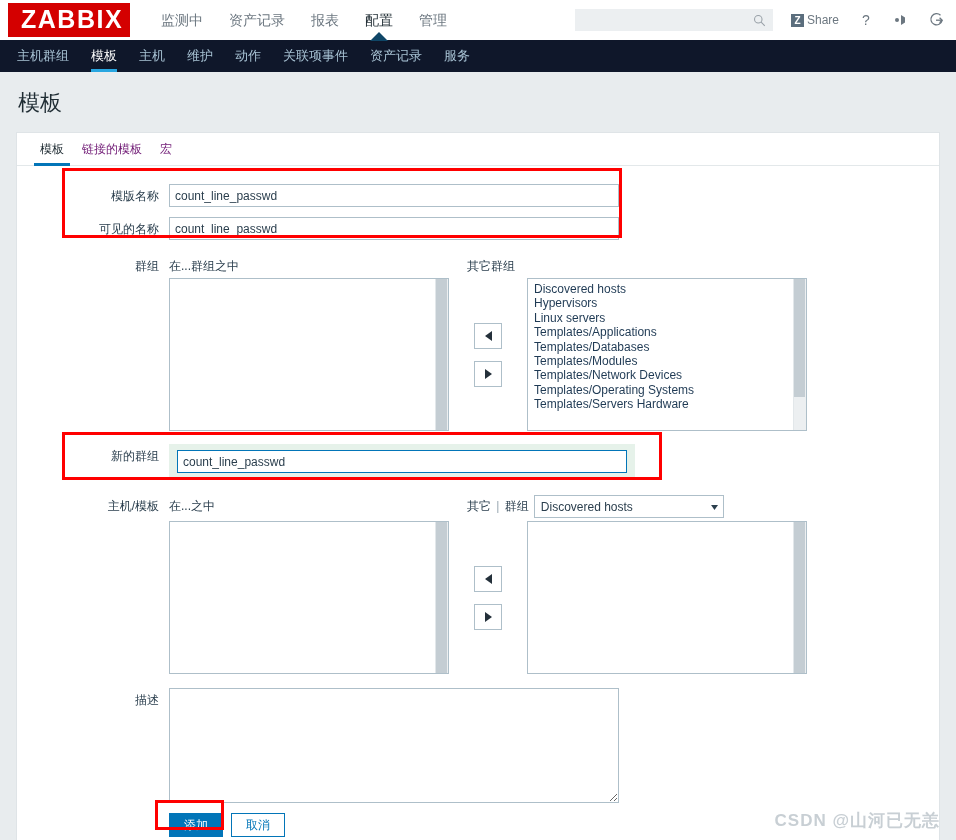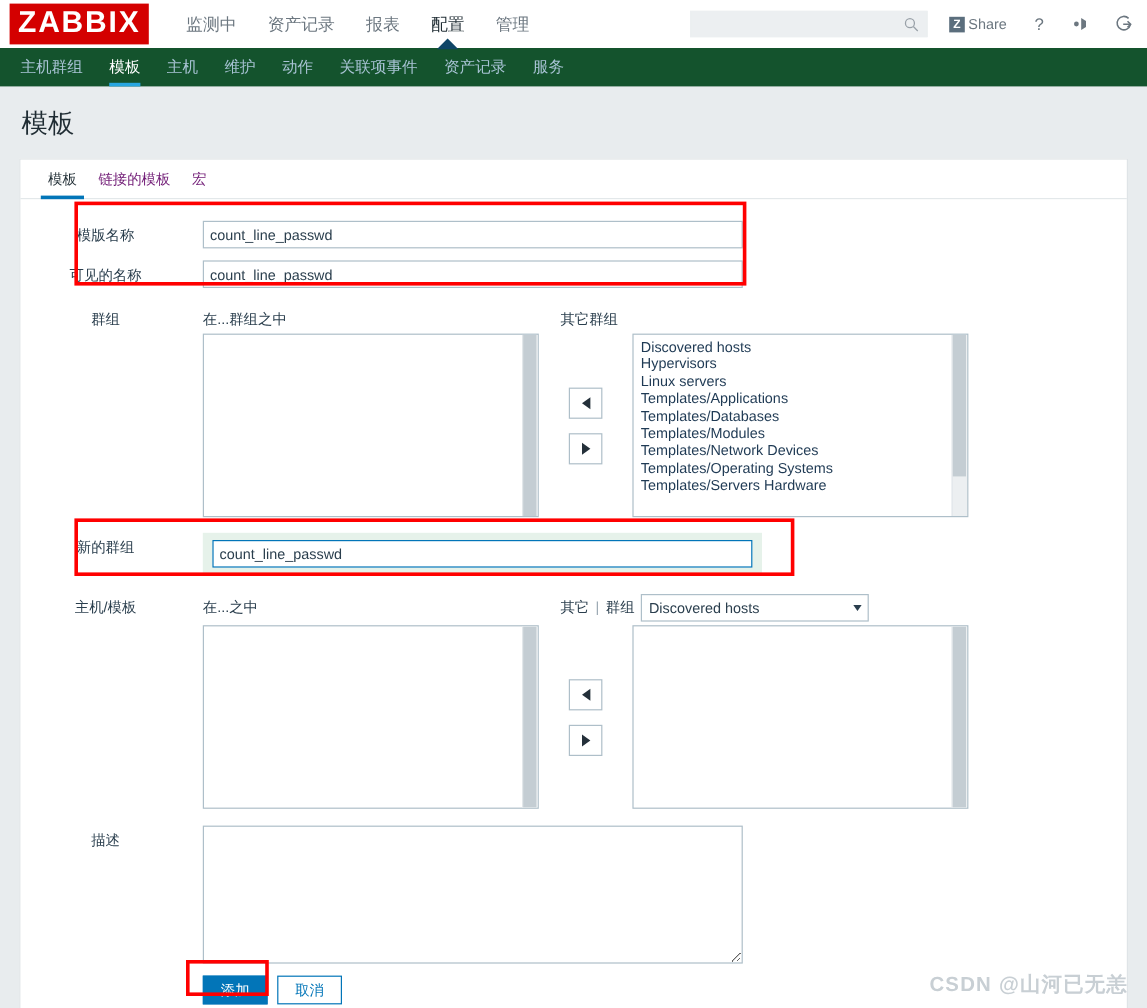--- a/index.html
+++ b/index.html
@@ -22,21 +22,21 @@
     align-items: center;
     padding: 0 0 0 0;
   }
   .logo {
     background: #d40000;
     color: #ffffff;
     font-size: 25px;
     font-weight: bold;
     letter-spacing: 1.5px;
     line-height: 1;
-    padding: 4px 7px 5px 7px;
+    padding: 4px 7px 5px 13px;
     margin-left: 8px;
     font-family: "Liberation Sans", sans-serif;
   }
   .mainnav {
     display: flex;
     align-items: center;
     margin-left: 18px;
     height: 40px;
   }
   .mainnav-item {
@@ -112,21 +112,21 @@
     cursor: pointer;
     display: flex;
     align-items: center;
     justify-content: center;
     width: 16px; height: 18px;
     font-size: 14px;
   }
 
   
   .subnav {
-    background: #14532d;
+    background: #0f172a;
     height: 32px;
     display: flex;
     align-items: stretch;
     padding-left: 6px;
   }
   .subnav-item {
     color: #a8c3d4;
     font-size: 13px;
     padding: 0 11px;
     display: flex;
@@ -189,21 +189,21 @@
   
   .form { padding: 18px 0 0 0; position: relative; }
   .row {
     display: flex;
     align-items: flex-start;
     margin-bottom: 10px;
   }
   .lbl {
     width: 152px;
     flex: 0 0 152px;
-    text-align: center;
+    text-align: right;
     padding-right: 10px;
     padding-top: 4px;
     font-size: 12px;
     color: #2a3e4d;
   }
   .txtinput {
     width: 450px;
     height: 23px;
     border: 1px solid #aebfc9;
     background: #fff;

